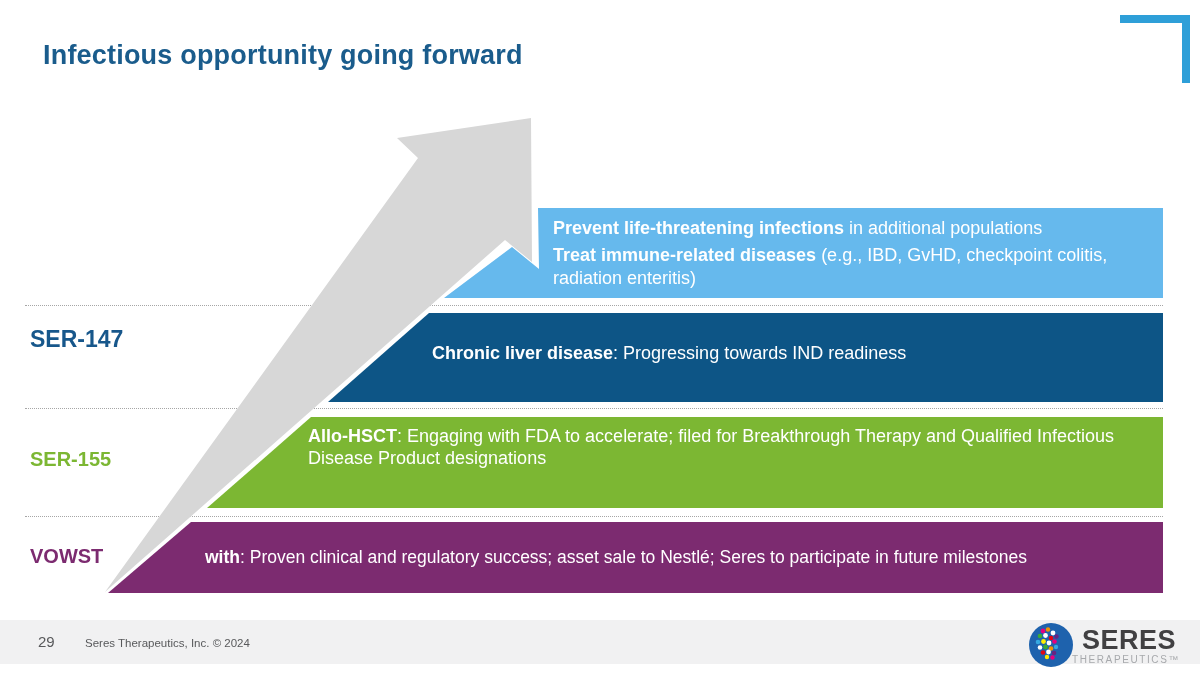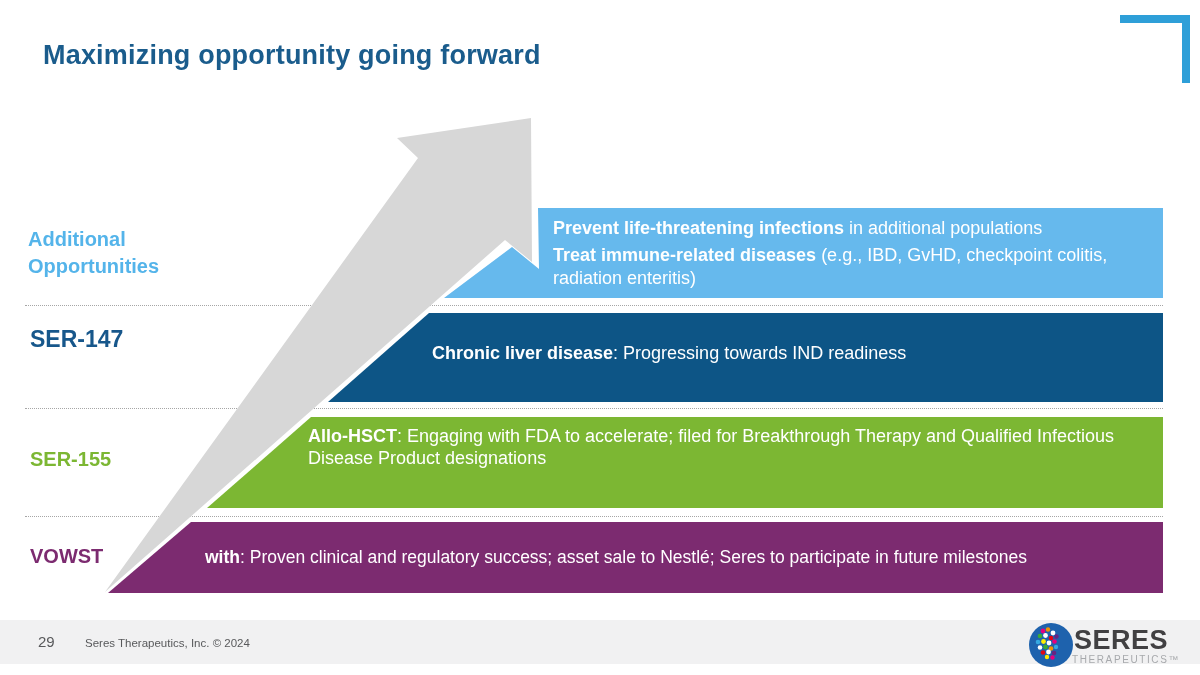--- a/index.html
+++ b/index.html
@@ -46,41 +46,40 @@
     clip-path:polygon(91px 0,1063px 0,1063px 71px,8px 71px);
     padding:0 8px 0 105px;display:flex;flex-direction:column;justify-content:center;font-size:17.5px;}
   .band-vowst .item{white-space:nowrap;}
 
   
   .footer{position:absolute;left:0;top:620px;width:1200px;height:44px;background:var(--footer_bg);z-index:3;}
   .pagenum{position:absolute;left:38px;top:13px;font-size:15px;color:var(--footer_text);}
   .copyright{position:absolute;left:85px;top:17px;font-size:11.5px;color:var(--footer_text);}
   .logo{position:absolute;left:1028px;top:1px;width:160px;height:53px;}
   .logo-mark{position:absolute;left:0;top:1px;}
-  .logo-name{position:absolute;left:46px;top:4px;font-size:27px;font-weight:600;color:#414042;letter-spacing:0.5px;}
+  .logo-name{position:absolute;left:54px;top:4px;font-size:27px;font-weight:600;color:#414042;letter-spacing:0.5px;}
   .logo-sub{position:absolute;left:44px;top:33px;font-size:10px;color:#a7a9ac;letter-spacing:1.6px;}
 </style>
 </head>
 <body>
 
 <div class="slide">
 
-  <div class="title">Maximizing opportunity going forward</div>
+  <div class="title">Infectious opportunity going forward</div>
 
   <div class="bracket"></div>
 
   <div class="dotline dot1"></div>
   <div class="dotline dot2"></div>
   <div class="dotline dot3"></div>
 
   <svg class="arrow-svg" width="1200" height="675" viewBox="0 0 1200 675">
     <polygon points="105,592 418,158 397,138 531,118 532,262 505,240" fill="#d7d7d7"></polygon>
   </svg>
 
-  <div class="rowlabel label-ao">Additional Opportunities</div>
   <div class="rowlabel label-147">SER-147</div>
   <div class="rowlabel label-155">SER-155</div>
   <div class="rowlabel label-vowst">VOWST</div>
 
   <div class="band band-ao">
     <div class="item"><span class="b">Prevent life-threatening infections</span><span> in additional populations</span></div>
     <div class="item"><span class="b">Treat immune-related diseases</span><span> (e.g., IBD, GvHD, checkpoint colitis, radiation enteritis)</span></div>
   </div>
 
   <div class="band band-147">

